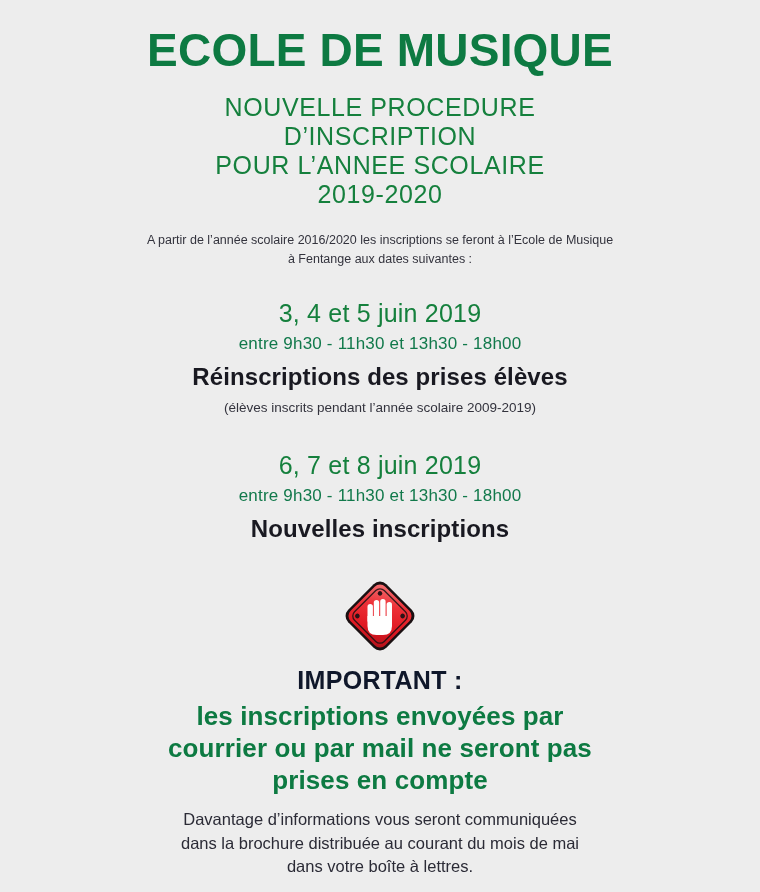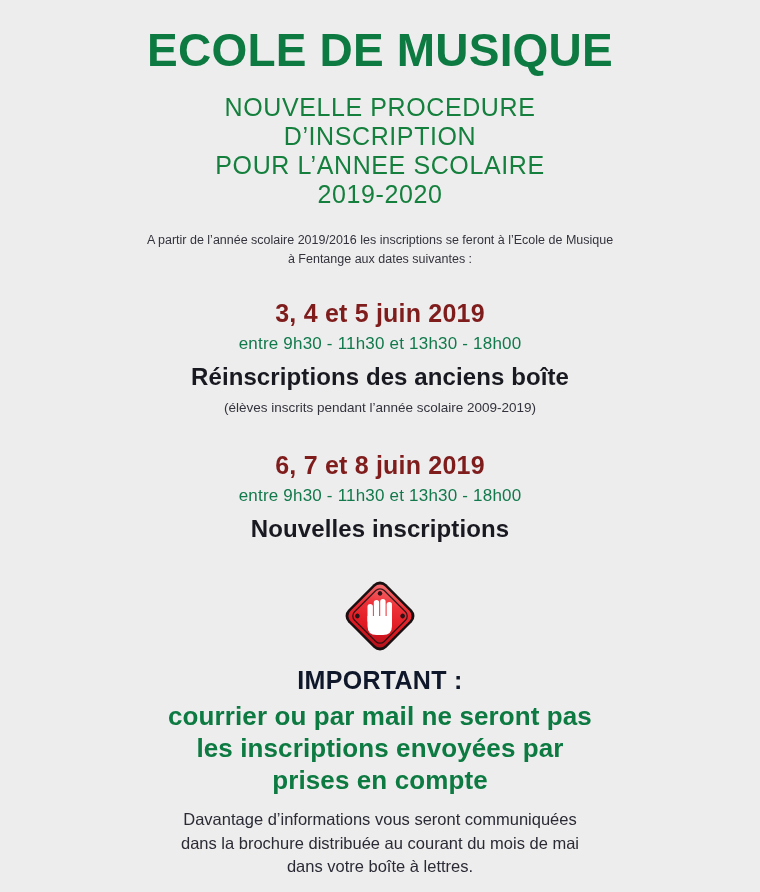--- a/index.html
+++ b/index.html
@@ -62,22 +62,22 @@
 
   
   .session {
     margin-top: 30px;
   }
   .session.second {
     margin-top: 32px;
   }
   .session-dates {
     font-size: 25px;
-    font-weight: 700;
-    color: #7f1d1d;
+    font-weight: 400;
+    color: #15803d;
     line-height: 1.2;
     letter-spacing: 0.2px;
   }
   .session-hours {
     font-size: 17px;
     font-weight: 400;
     color: #11794b;
     line-height: 1.3;
     margin-top: 5px;
     letter-spacing: 0.2px;
@@ -149,28 +149,28 @@
   <h1 class="title">ECOLE DE MUSIQUE</h1>
 
   <div class="subtitle">
     <span class="sub-line">NOUVELLE PROCEDURE</span>
     <span class="sub-line">D’INSCRIPTION</span>
     <span class="sub-line">POUR L’ANNEE SCOLAIRE</span>
     <span class="sub-line">2019-2020</span>
   </div>
 
   <p class="intro">
-    <span class="int-line">A partir de l’année scolaire 2019/2016 les inscriptions se feront à l’Ecole de Musique</span>
+    <span class="int-line">A partir de l’année scolaire 2016/2020 les inscriptions se feront à l’Ecole de Musique</span>
     <span class="int-line">à Fentange aux dates suivantes :</span>
   </p>
 
   <div class="session first">
     <div class="session-dates">3, 4 et 5 juin 2019</div>
     <div class="session-hours">entre 9h30 - 11h30 et 13h30 - 18h00</div>
-    <div class="session-kind">Réinscriptions des anciens boîte</div>
+    <div class="session-kind">Réinscriptions des prises élèves</div>
     <div class="session-note">(élèves inscrits pendant l’année scolaire 2009-2019)</div>
   </div>
 
   <div class="session second">
     <div class="session-dates">6, 7 et 8 juin 2019</div>
     <div class="session-hours">entre 9h30 - 11h30 et 13h30 - 18h00</div>
     <div class="session-kind">Nouvelles inscriptions</div>
   </div>
 
   <div class="icon-wrap">
@@ -197,22 +197,22 @@
         <rect x="0.2" y="-19" width="5.4" height="24" rx="2.7"></rect>
         <rect x="6.6" y="-16" width="5.4" height="21" rx="2.7"></rect>
         <path d="M -12.5 -2 L 12 -2 L 12 8 Q 12 17 3 17 L -3.5 17 Q -12.5 17 -12.5 8 Z"></path>
       </g>
     </svg>
   </div>
 
   <div class="important-label">IMPORTANT :</div>
 
   <div class="important-text">
+    <span class="imp-line">les inscriptions envoyées par</span>
     <span class="imp-line">courrier ou par mail ne seront pas</span>
-    <span class="imp-line">les inscriptions envoyées par</span>
     <span class="imp-line">prises en compte</span>
   </div>
 
   <p class="footer-note">
     <span class="foot-line">Davantage d’informations vous seront communiquées</span>
     <span class="foot-line">dans la brochure distribuée au courant du mois de mai</span>
     <span class="foot-line">dans votre boîte à lettres.</span>
   </p>
 
 </div>

